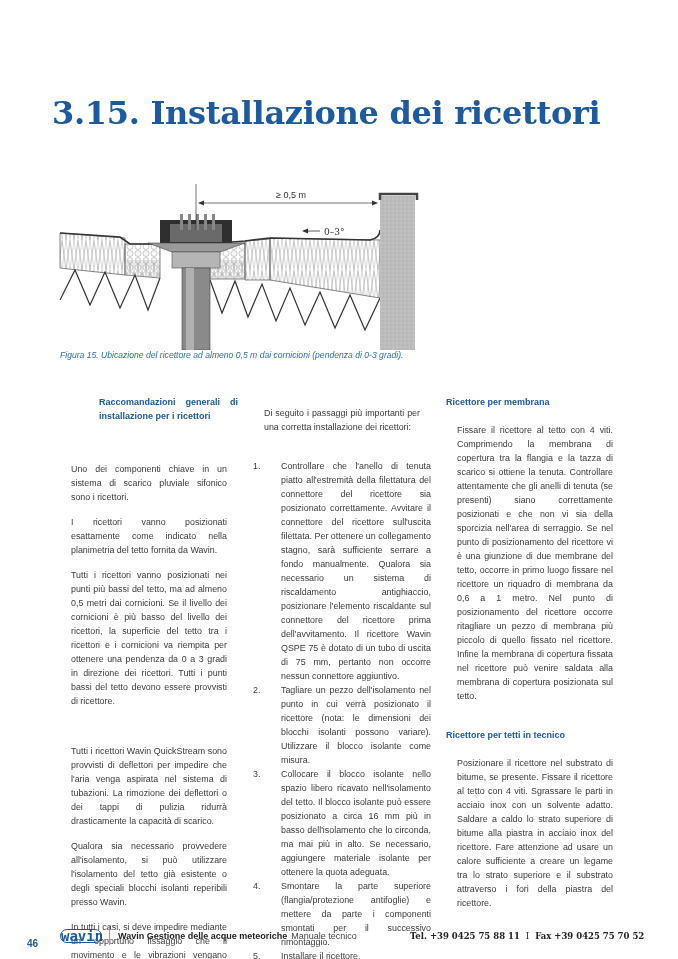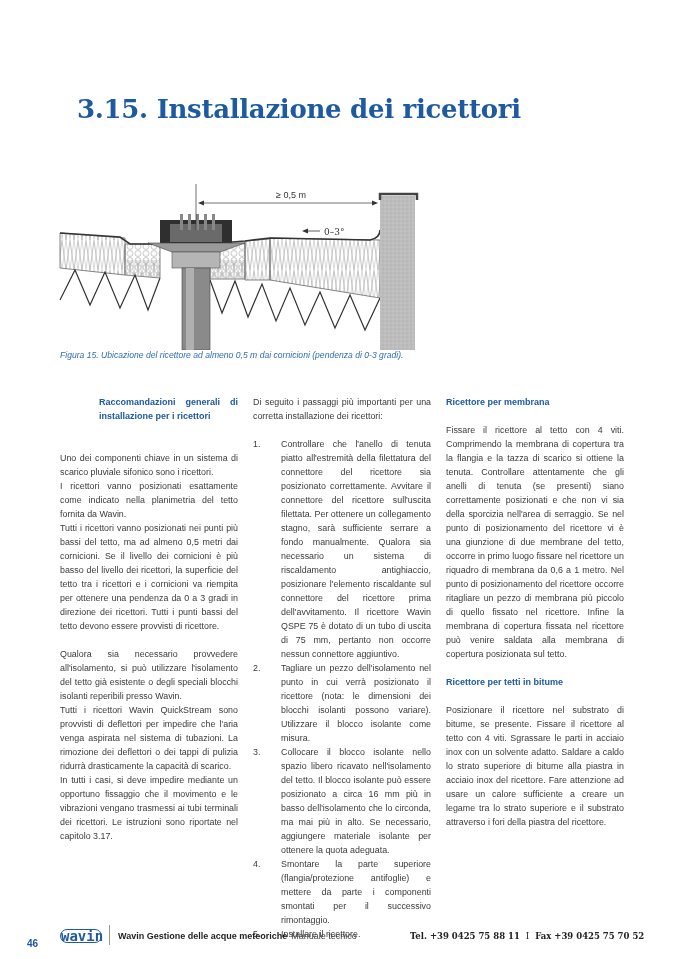--- a/index.html
+++ b/index.html
@@ -1,26 +1,26 @@
 <!DOCTYPE html>
 <html><head>
   <meta charset="utf-8">
   <style>
     html, body { margin: 0; padding: 0; background: #ffffff; }
     body { width: 678px; height: 959px; position: relative; overflow: hidden; font-family: "Liberation Sans", sans-serif; color: #333; }
-    .title { position: absolute; left: 77px; top: 94px; font-family: "DejaVu Serif", serif; font-weight: bold; font-size: 26px; color: #1e5aa0; letter-spacing: -0.3px; margin: 0; }
+    .title { position: absolute; left: 52px; top: 94px; font-family: "DejaVu Serif", serif; font-weight: bold; font-size: 32px; color: #1e5aa0; letter-spacing: -0.3px; margin: 0; }
     .figure { position: absolute; left: 30px; top: 180px; width: 420px; height: 170px; }
     .caption { position: absolute; left: 60px; top: 350px; font-size: 8.6px; font-style: italic; color: #2f6db3; white-space: nowrap; }
     .col { position: absolute; top: 395px; font-size: 8.9px; line-height: 14px; color: #3a3a3a; text-align: justify; }
     .col1 { left: 60px; width: 178px; }
     .col2 { left: 253px; width: 178px; }
     .col3 { left: 446px; width: 178px; }
     .h { font-weight: bold; color: #1e5aa0; margin: 0 0 14px 0; font-size: 9px; line-height: 14px; }
     .h.justify { text-align: justify; text-align-last: left; margin-left: 39px; }
-    p { margin: 0; }
+    p { margin: 11px; }
     .gap { height: 14px; }
     ol { list-style: none; margin: 0; padding: 0; }
     ol li { position: relative; padding-left: 28px; }
     ol li .num { position: absolute; left: 0; top: 0; }
     .footer { position: absolute; left: 0; top: 928px; width: 678px; height: 20px; font-size: 9px; }
     .pagenum { position: absolute; left: 27px; top: 10px; font-weight: bold; color: #1e5aa0; font-size: 10px; }
     .logo { position: absolute; left: 60px; top: 1px; width: 40px; height: 12px; border: 1.3px solid #1e5aa0; border-radius: 7px; color: #1e5aa0; font-family: "DejaVu Sans Mono", monospace; font-weight: bold; font-size: 14px; line-height: 12px; text-align: center; }
     .sep { position: absolute; left: 109px; top: -3px; width: 1px; height: 20px; background: #999; }
     .doc-title { position: absolute; left: 118px; top: 3px; font-weight: bold; color: #222; white-space: nowrap; }
     .doc-sub { font-weight: normal; color: #444; margin-left: 4px; }
@@ -99,42 +99,42 @@
 
 <div class="caption">Figura 15. Ubicazione del ricettore ad almeno 0,5 m dai cornicioni (pendenza di 0-3 gradi).</div>
 
 <div class="col col1">
   <div class="h justify">Raccomandazioni generali di installazione per i ricettori</div>
   <div class="gap"></div>
   <p>Uno dei componenti chiave in un sistema di scarico pluviale sifonico sono i ricettori.</p>
   <p>I ricettori vanno posizionati esattamente come indicato nella planimetria del tetto fornita da Wavin.</p>
   <p>Tutti i ricettori vanno posizionati nei punti più bassi del tetto, ma ad almeno 0,5 metri dai cornicioni. Se il livello dei cornicioni è più basso del livello dei ricettori, la superficie del tetto tra i ricettori e i cornicioni va riempita per ottenere una pendenza da 0 a 3 gradi in direzione dei ricettori. Tutti i punti bassi del tetto devono essere provvisti di ricettore.</p>
   <div class="gap"></div>
+  <p>Tutti i ricettori Wavin QuickStream sono provvisti di deflettori per impedire che l'aria venga aspirata nel sistema di tubazioni. La rimozione dei deflettori o dei tappi di pulizia ridurrà drasticamente la capacità di scarico.</p>
   <p>Qualora sia necessario provvedere all'isolamento, si può utilizzare l'isolamento del tetto già esistente o degli speciali blocchi isolanti reperibili presso Wavin.</p>
-  <p>Tutti i ricettori Wavin QuickStream sono provvisti di deflettori per impedire che l'aria venga aspirata nel sistema di tubazioni. La rimozione dei deflettori o dei tappi di pulizia ridurrà drasticamente la capacità di scarico.</p>
   <p>In tutti i casi, si deve impedire mediante un opportuno fissaggio che il movimento e le vibrazioni vengano trasmessi ai tubi terminali dei ricettori. Le istruzioni sono riportate nel capitolo 3.17.</p>
 </div>
 
 <div class="col col2">
   <p>Di seguito i passaggi più importanti per una corretta installazione dei ricettori:</p>
   <div class="gap"></div>
   <ol>
     <li><span class="num">1.</span><span>Controllare che l'anello di tenuta piatto all'estremità della filettatura del connettore del ricettore sia posizionato correttamente. Avvitare il connettore del ricettore sull'uscita filettata. Per ottenere un collegamento stagno, sarà sufficiente serrare a fondo manualmente. Qualora sia necessario un sistema di riscaldamento antighiaccio, posizionare l'elemento riscaldante sul connettore del ricettore prima dell'avvitamento. Il ricettore Wavin QSPE 75 è dotato di un tubo di uscita di 75 mm, pertanto non occorre nessun connettore aggiuntivo.</span></li>
     <li><span class="num">2.</span><span>Tagliare un pezzo dell'isolamento nel punto in cui verrà posizionato il ricettore (nota: le dimensioni dei blocchi isolanti possono variare). Utilizzare il blocco isolante come misura.</span></li>
     <li><span class="num">3.</span><span>Collocare il blocco isolante nello spazio libero ricavato nell'isolamento del tetto. Il blocco isolante può essere posizionato a circa 16 mm più in basso dell'isolamento che lo circonda, ma mai più in alto. Se necessario, aggiungere materiale isolante per ottenere la quota adeguata.</span></li>
     <li><span class="num">4.</span><span>Smontare la parte superiore (flangia/protezione antifoglie) e mettere da parte i componenti smontati per il successivo rimontaggio.</span></li>
     <li><span class="num">5.</span><span>Installare il ricettore.</span></li>
   </ol>
 </div>
 
 <div class="col col3">
   <div class="h">Ricettore per membrana</div>
   <p>Fissare il ricettore al tetto con 4 viti. Comprimendo la membrana di copertura tra la flangia e la tazza di scarico si ottiene la tenuta. Controllare attentamente che gli anelli di tenuta (se presenti) siano correttamente posizionati e che non vi sia della sporcizia nell'area di serraggio. Se nel punto di posizionamento del ricettore vi è una giunzione di due membrane del tetto, occorre in primo luogo fissare nel ricettore un riquadro di membrana da 0,6 a 1 metro. Nel punto di posizionamento del ricettore occorre ritagliare un pezzo di membrana più piccolo di quello fissato nel ricettore. Infine la membrana di copertura fissata nel ricettore può venire saldata alla membrana di copertura posizionata sul tetto.</p>
   <div class="gap"></div>
-  <div class="h">Ricettore per tetti in bitume</div>
+  <div class="h">Ricettore per tetti in tecnico</div>
   <p>Posizionare il ricettore nel substrato di bitume, se presente. Fissare il ricettore al tetto con 4 viti. Sgrassare le parti in acciaio inox con un solvente adatto. Saldare a caldo lo strato superiore di bitume alla piastra in acciaio inox del ricettore. Fare attenzione ad usare un calore sufficiente a creare un legame tra lo strato superiore e il substrato attraverso i fori della piastra del ricettore.</p>
 </div>
 
 <div class="footer">
   <span class="pagenum">46</span>
   <span class="logo">wavin</span>
   <span class="sep"></span>
   <span class="doc-title"><span>Wavin Gestione delle acque meteoriche</span><span class="doc-sub">Manuale tecnico</span></span>
   <span class="contact"><span>Tel. +39 0425 75 88 11</span><span class="bar">I</span><span>Fax +39 0425 75 70 52</span></span>
 </div>

